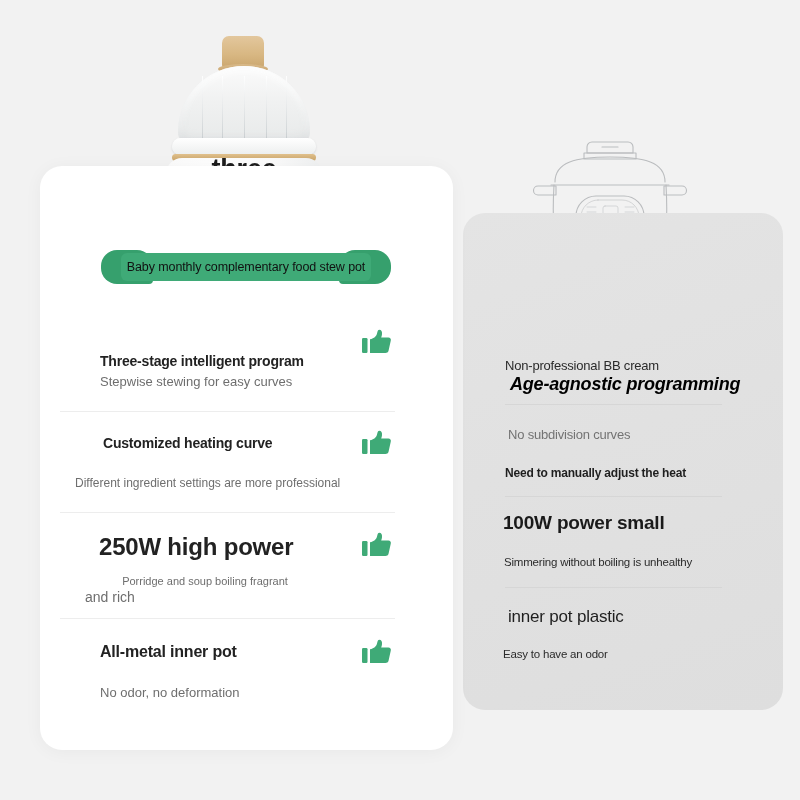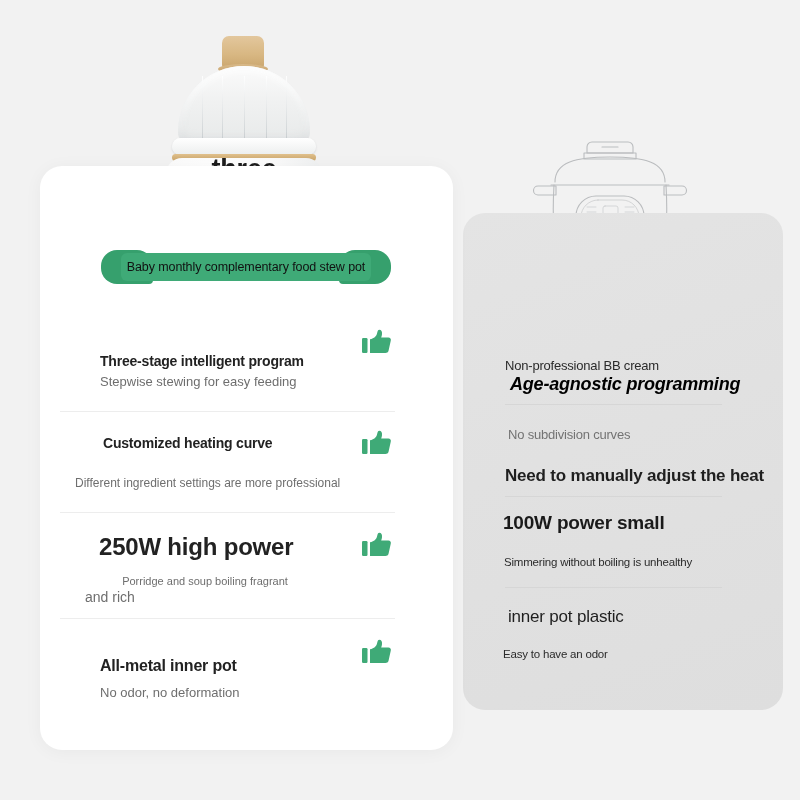--- a/index.html
+++ b/index.html
@@ -178,21 +178,21 @@
 <div id="card-pro"></div>
 
 <div id="banner">
   <div class="banner-cap left"></div>
   <div class="banner-cap right"></div>
   <div class="banner-core"></div>
   <div class="banner-text">Baby monthly complementary food stew pot</div>
 </div>
 
 <div class="pro-title" style="left:100px; top:333px; font-size:14px;margin-top:20px;">Three-stage intelligent program</div>
-<div class="pro-sub" style="left:100px; top:374px; font-size:13px;">Stepwise stewing for easy feeding</div>
+<div class="pro-sub" style="left:100px; top:374px; font-size:13px;">Stepwise stewing for easy curves</div>
 <svg class="thumb" style="left:362px; top:328px;" viewBox="0 0 30 28">
   <rect x="0" y="10" width="5.5" height="15" rx="1.2" fill="#3faa77"></rect>
   <path d="M8 25 V11.5 C8 11.5 12.3 10.6 14.2 7.6 C15.6 5.4 15.2 1.8 17.3 1.8 C19.3 1.8 20.3 3.6 20 6.2 C19.8 8 19.2 9.6 19.2 9.6 H26.4 C28.2 9.6 29.2 11 28.8 12.6 L26.6 22.6 C26.2 24.4 24.9 25 23.4 25 Z" fill="#3faa77"></path>
 </svg>
 <div class="pro-divider" style="top:411px;"></div>
 
 <div class="pro-title" style="left:103px; top:435px; font-size:14px;text-align:center;">Customized heating curve</div>
 <div class="pro-sub" style="left:75px; top:476px; font-size:12px;">Different ingredient settings are more professional</div>
 <svg class="thumb" style="left:362px; top:429px;" viewBox="0 0 30 28">
   <rect x="0" y="10" width="5.5" height="15" rx="1.2" fill="#3faa77"></rect>
@@ -202,35 +202,35 @@
 
 <div class="pro-title" style="left:99px; top:533px; font-size:24px;">250W high power</div>
 <div class="pro-sub" style="left:85px; top:575px; font-size:11px; width:240px; text-align:center;">Porridge and soup boiling fragrant</div>
 <div class="pro-sub" style="left:85px; top:589px; font-size:14px; width:240px; ">and rich</div>
 <svg class="thumb" style="left:362px; top:531px;" viewBox="0 0 30 28">
   <rect x="0" y="10" width="5.5" height="15" rx="1.2" fill="#3faa77"></rect>
   <path d="M8 25 V11.5 C8 11.5 12.3 10.6 14.2 7.6 C15.6 5.4 15.2 1.8 17.3 1.8 C19.3 1.8 20.3 3.6 20 6.2 C19.8 8 19.2 9.6 19.2 9.6 H26.4 C28.2 9.6 29.2 11 28.8 12.6 L26.6 22.6 C26.2 24.4 24.9 25 23.4 25 Z" fill="#3faa77"></path>
 </svg>
 <div class="pro-divider" style="top:618px;"></div>
 
-<div class="pro-title" style="left:100px; top:657px; font-size:16px;">All-metal inner pot</div>
+<div class="pro-title" style="left:100px; top:643px; font-size:16px;">All-metal inner pot</div>
 <div class="pro-sub" style="left:100px; top:685px; font-size:13px;">No odor, no deformation</div>
 <svg class="thumb" style="left:362px; top:638px;" viewBox="0 0 30 28">
   <rect x="0" y="10" width="5.5" height="15" rx="1.2" fill="#3faa77"></rect>
   <path d="M8 25 V11.5 C8 11.5 12.3 10.6 14.2 7.6 C15.6 5.4 15.2 1.8 17.3 1.8 C19.3 1.8 20.3 3.6 20 6.2 C19.8 8 19.2 9.6 19.2 9.6 H26.4 C28.2 9.6 29.2 11 28.8 12.6 L26.6 22.6 C26.2 24.4 24.9 25 23.4 25 Z" fill="#3faa77"></path>
 </svg>
 
 <div class="con-title" style="left:505px; top:333px; font-size:13px; color:#2b2b2b; font-weight:normal;margin-top:25px;">Non-professional BB cream</div>
 
 <div class="con-title" style="left:510px; top:374px; font-size:18px; color:#000000; font-weight:bold;font-style:italic;">Age-agnostic programming</div>
 <div class="con-divider" style="top:404px;"></div>
 
 <div class="con-title" style="left:508px; top:427px; font-size:13px; color:#737373; font-weight:normal;">No subdivision curves</div>
 
-<div class="con-title" style="left:505px; top:466px; font-size:17px; color:#1f1f1f; font-weight:bold;">Need to manually adjust the heat</div>
+<div class="con-title" style="left:505px; top:466px; font-size:12px; color:#1f1f1f; font-weight:bold;">Need to manually adjust the heat</div>
 <div class="con-divider" style="top:496px;"></div>
 
 <div class="con-title" style="left:503px; top:512px; font-size:19px; color:#1a1a1a; font-weight:bold;">100W power small</div>
 <div class="con-title" style="left:504px; top:556px; font-size:11.5px; color:#2b2b2b; font-weight:normal;">Simmering without boiling is unhealthy</div>
 <div class="con-divider" style="top:587px;"></div>
 
 <div class="con-title" style="left:508px; top:607px; font-size:17px; color:#1f1f1f; font-weight:normal;">inner pot plastic</div>
 <div class="con-title" style="left:503px; top:648px; font-size:11.5px; color:#2b2b2b; font-weight:normal;">Easy to have an odor</div>
 
 </body></html>

